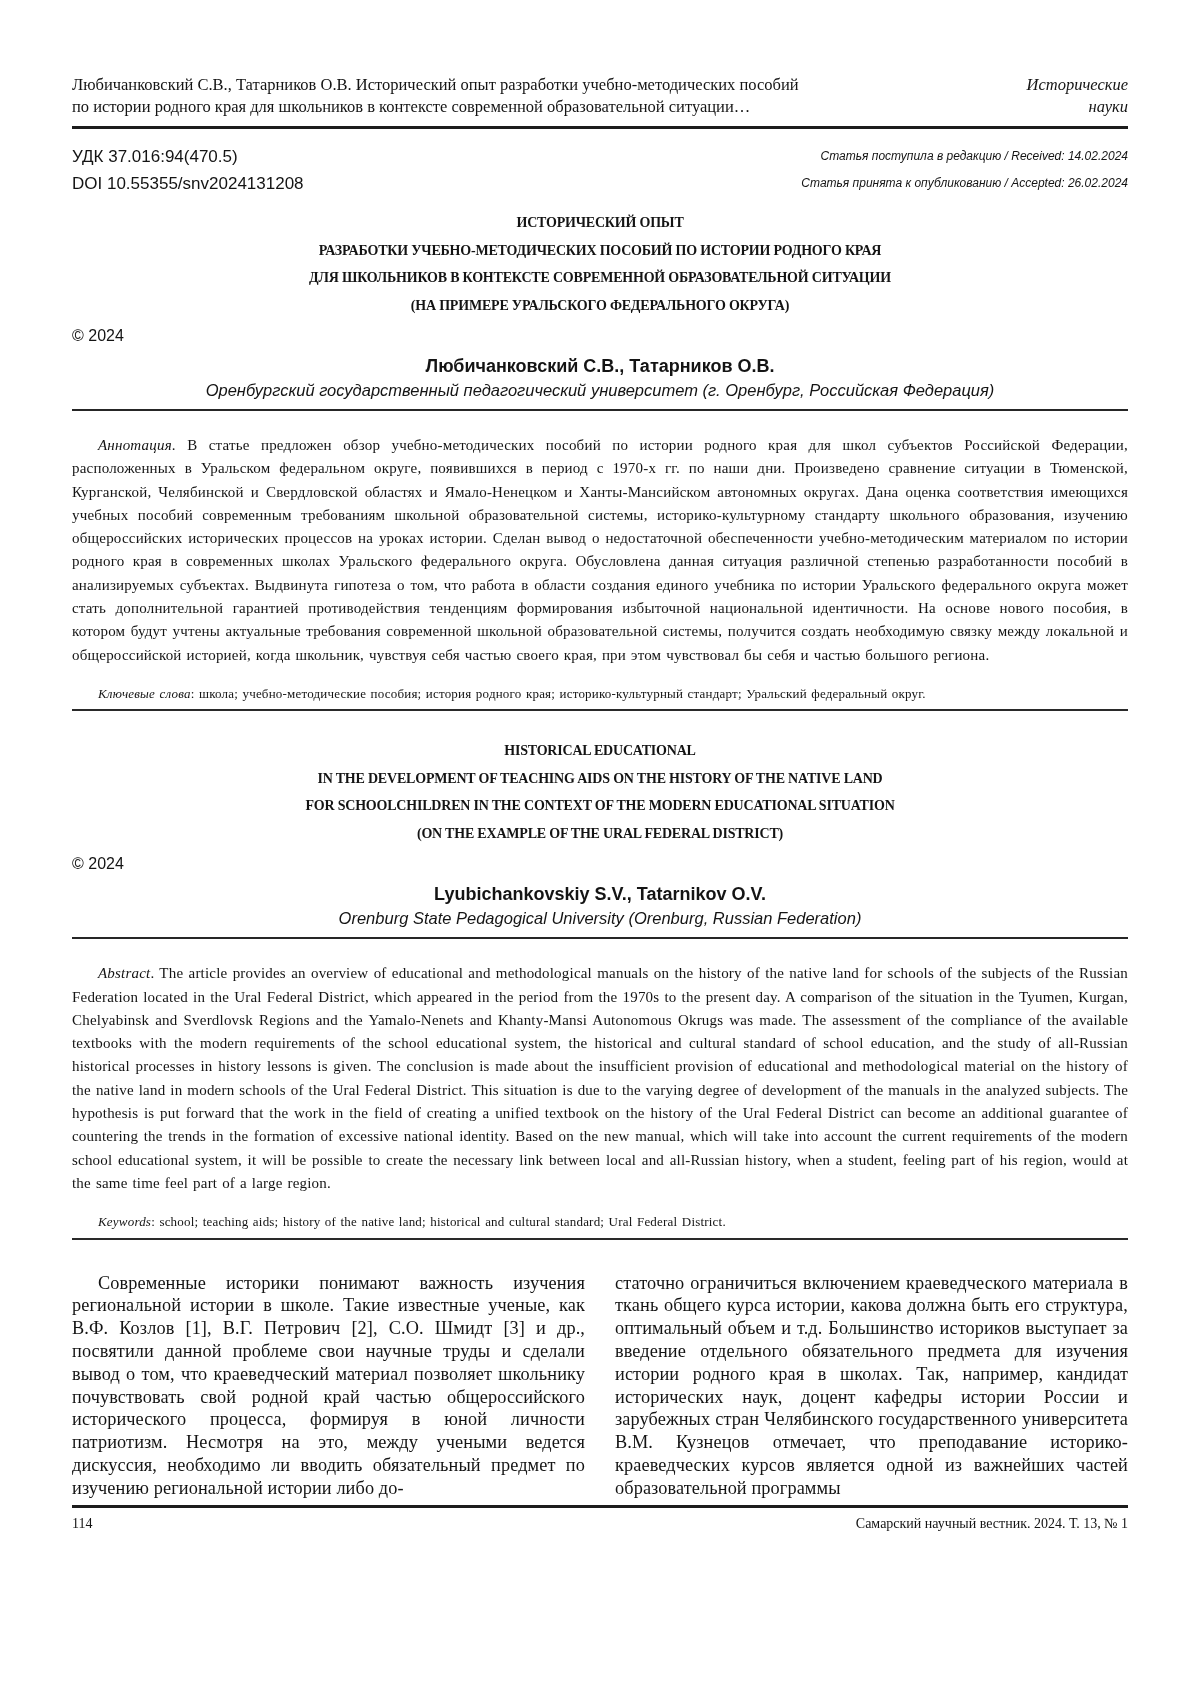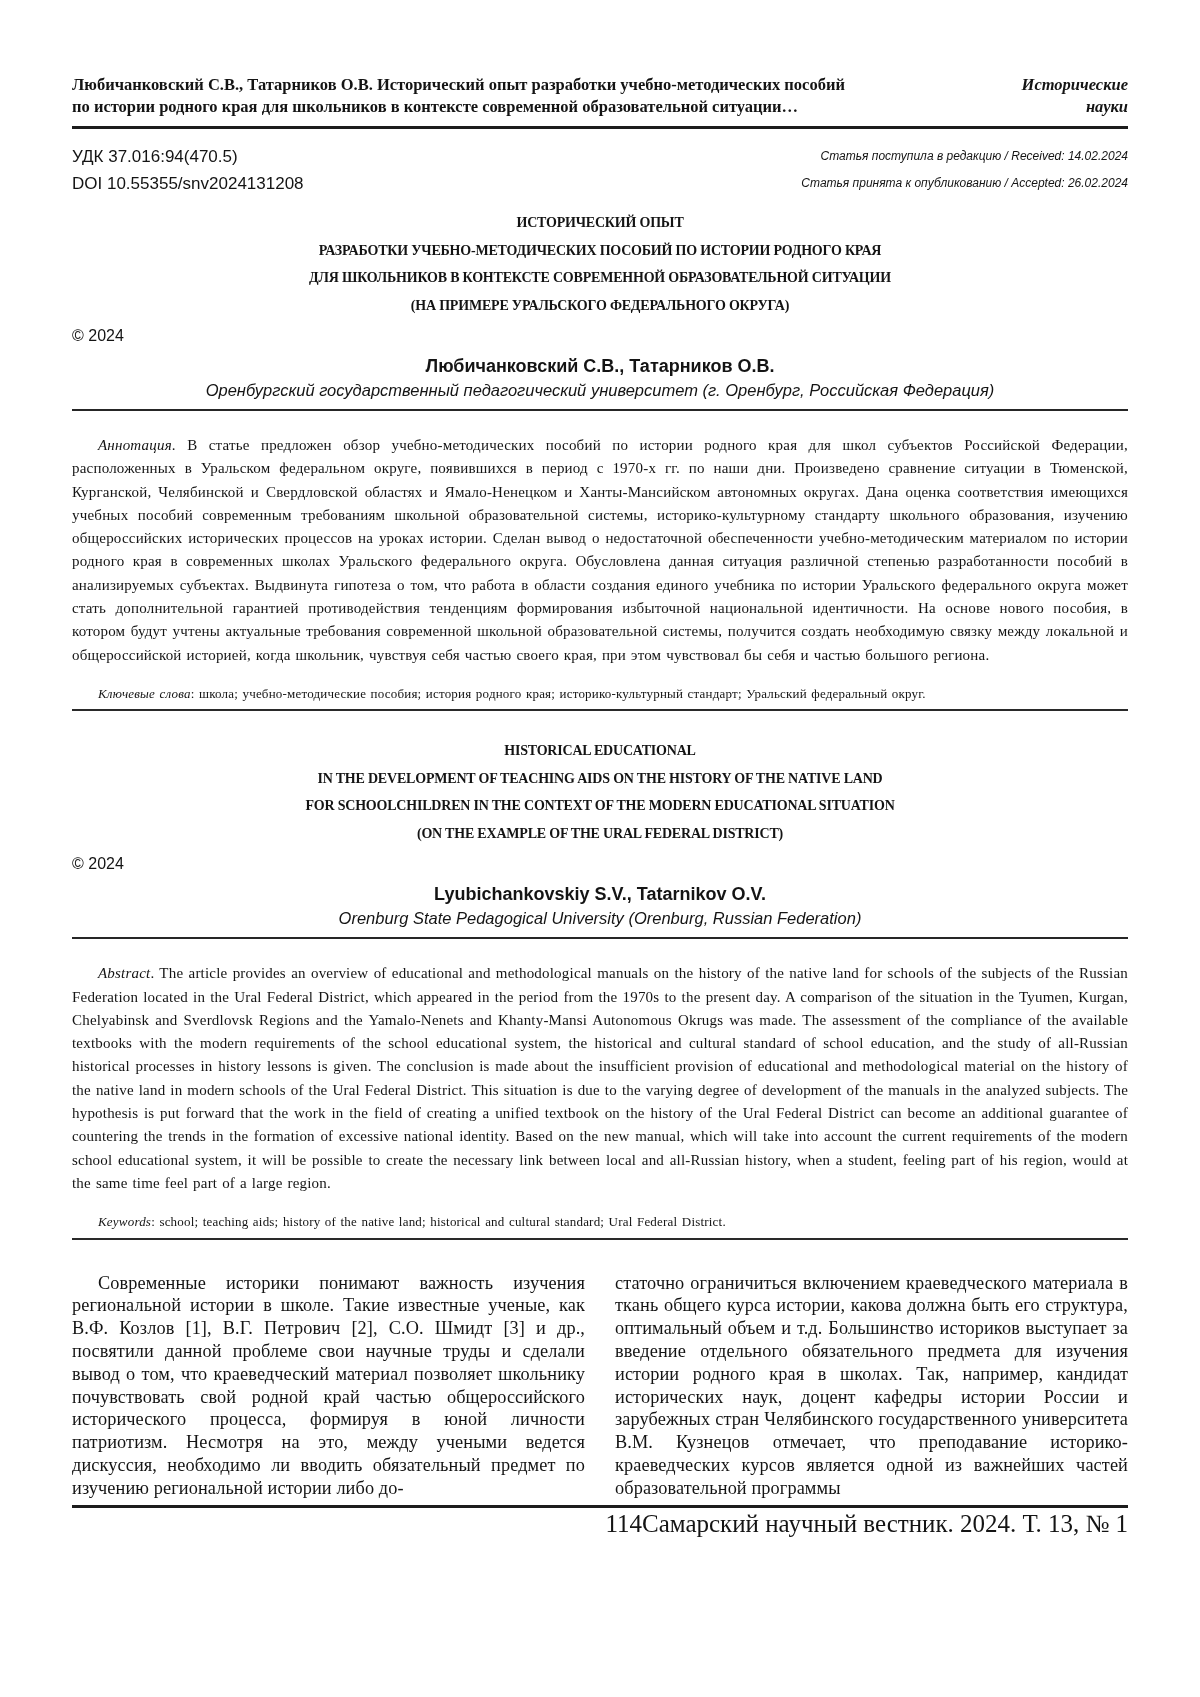--- a/index.html
+++ b/index.html
@@ -12,21 +12,20 @@
     box-sizing:border-box;
     width:1200px;height:1697px;
     padding:50px 72px 0 72px;
     position:relative;
   }
   
   .running-head{
     display:flex;justify-content:space-between;align-items:flex-end;
     border-bottom:3px solid #1c1c1c;
     padding-bottom:8px;
-    font-weight:bold;
   }
   .rh-left{font-size:16.5px;line-height:22px;max-width:820px;}
   .rh-right{font-size:16.5px;line-height:22px;font-style:italic;text-align:right;white-space:nowrap;margin-top:24px;}
   
   .meta-row{
     display:flex;justify-content:space-between;
     margin-top:14px;
     font-family:"Liberation Sans", sans-serif;
   }
   .meta-left div{font-size:17px;line-height:27px;}
@@ -72,23 +71,23 @@
     width:513px;
     font-size:18.3px;line-height:22.8px;
     text-align:justify;letter-spacing:0.1px;
   }
   .col p{margin:0;}
   .col .indent{text-indent:26px;}
   
   .footer{
     margin-top:5px;
     border-top:3px solid #1c1c1c;
-    display:flex;justify-content:flex-end;
+    display:flex;justify-content:space-between;
     padding-top:4px;
-    font-size:25px;line-height:24px;
+    font-size:14px;line-height:24px;
   }
 </style>
 </head>
 <body>
 
 <div class="sheet">
 
   <div class="running-head">
     <div class="rh-left">
       <div>Любичанковский С.В., Татарников О.В. Исторический опыт разработки учебно-методических пособий</div>

